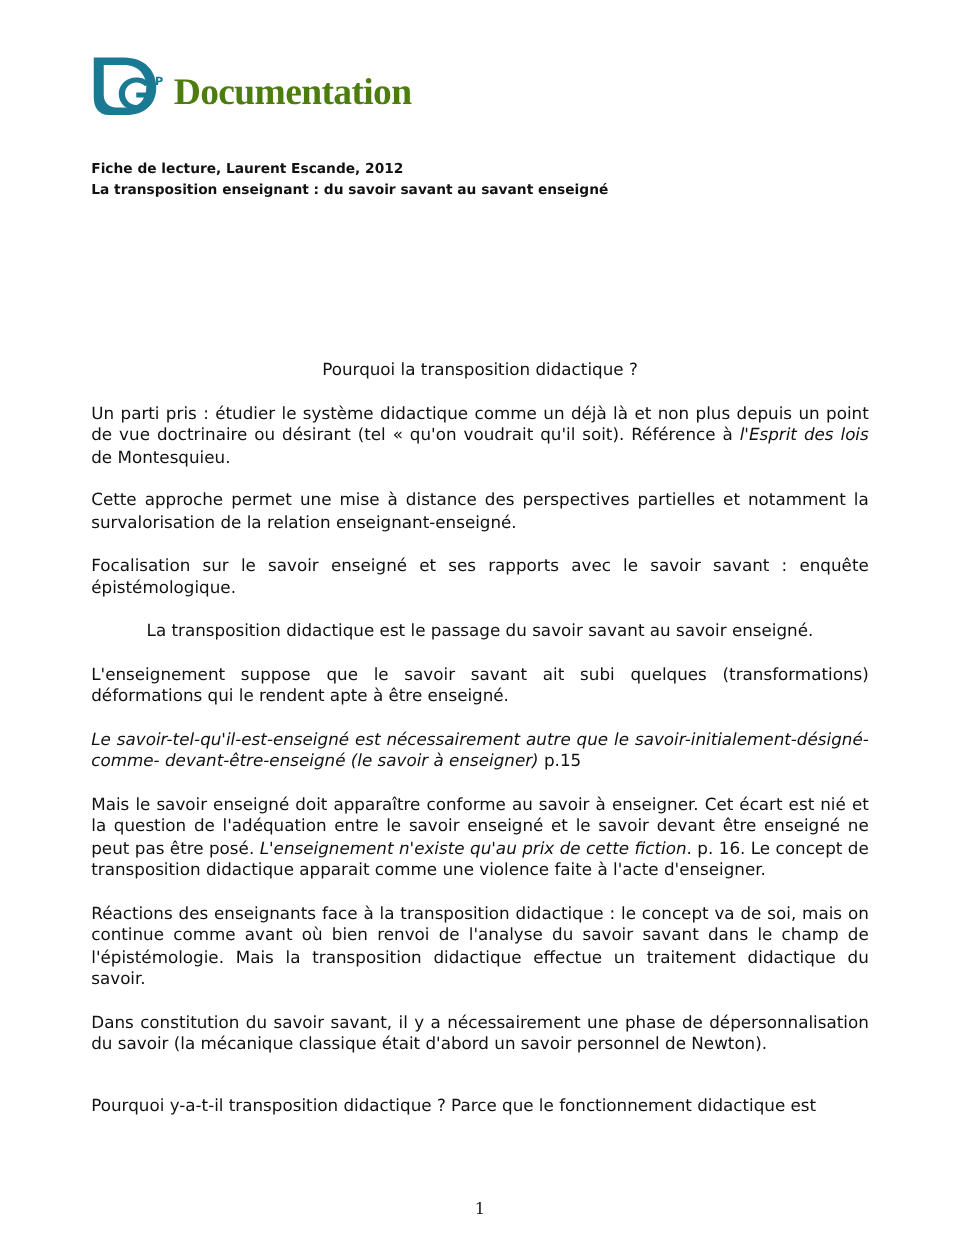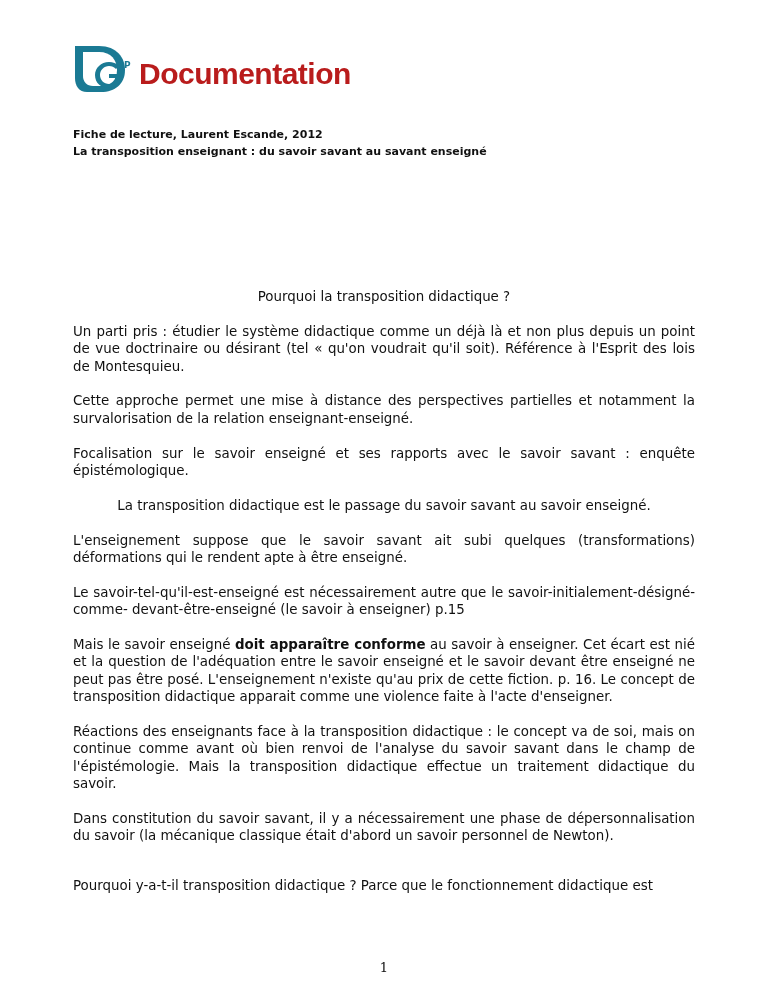--- a/index.html
+++ b/index.html
@@ -29,24 +29,24 @@
       height: 50px;
       display: flex;
       align-items: center;
     }
     .logo-mark {
       width: 64px;
       height: 50px;
       position: relative;
     }
     .logo-text {
-      font-family: Liberation Sans, sans-serif;
+      font-family: Liberation Serif, serif;
       font-weight: bold;
       font-size: 30px;
-      color: #b91c1c;
+      color: #4d7c0f;
       letter-spacing: -0.5px;
       margin-left: 2px;
       margin-top: 10px;
     }
     
     .header {
       position: absolute;
       left: 73px;
       top: 127px;
       width: 622px;
@@ -69,22 +69,22 @@
     .body-text p {
       margin: 0 0 17.4px 0;
       text-align: justify;
     }
     .body-text p.left {
       text-align: center;
     }
     .body-text p.gap-extra {
       margin-top: 32px;
     }
-    .it { }
-    .bd { font-weight: bold; }
+    .it { font-style: italic; }
+    .bd { font-weight: normal; }
     .page-number {
       position: absolute;
       left: 0;
       width: 768px;
       top: 960px;
       text-align: center;
       font-family: "DejaVu Serif", serif;
       font-size: 13px;
     }
   </style>

